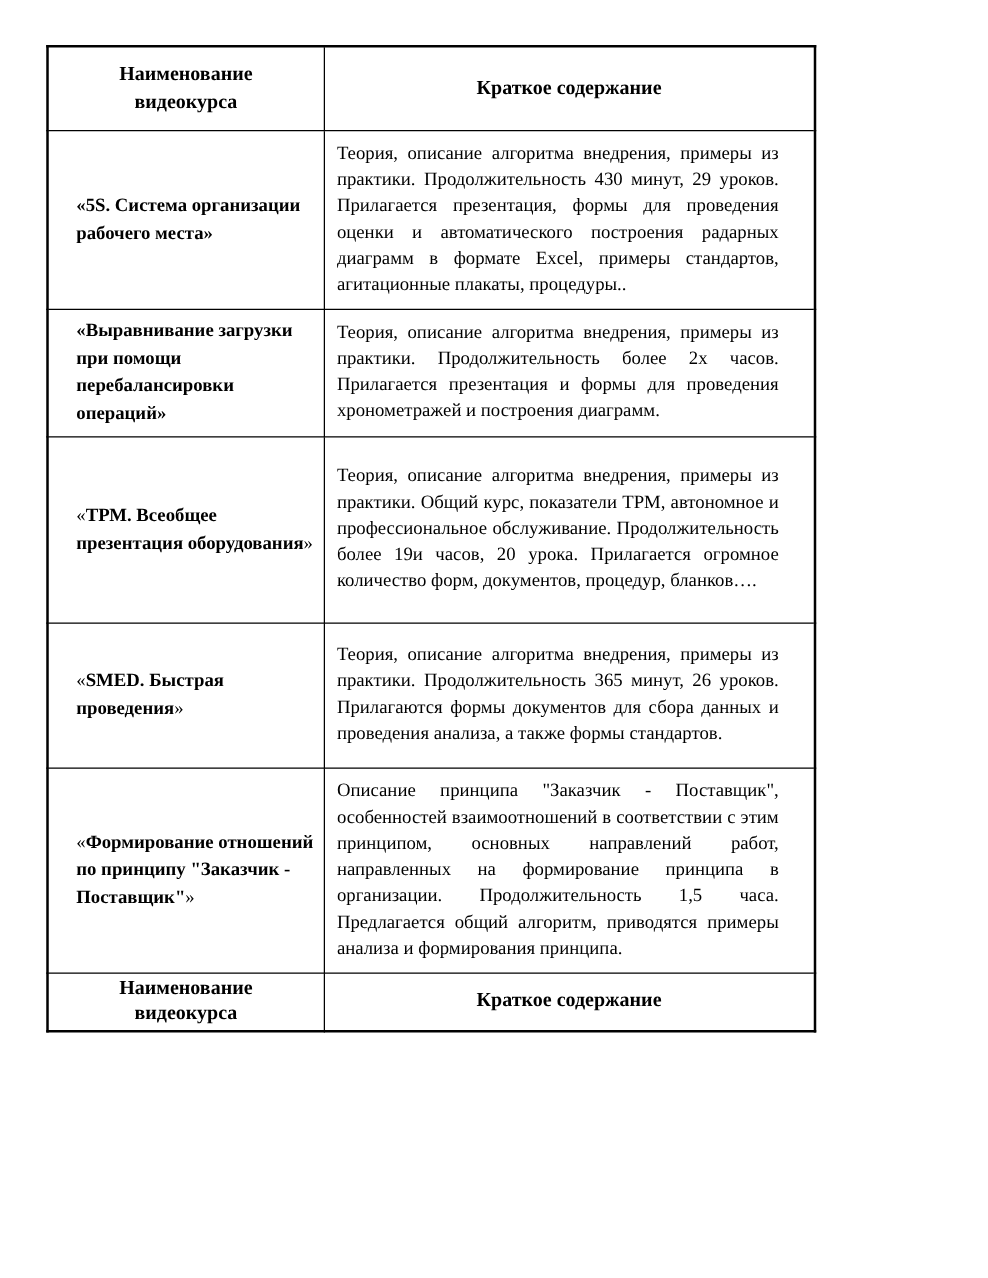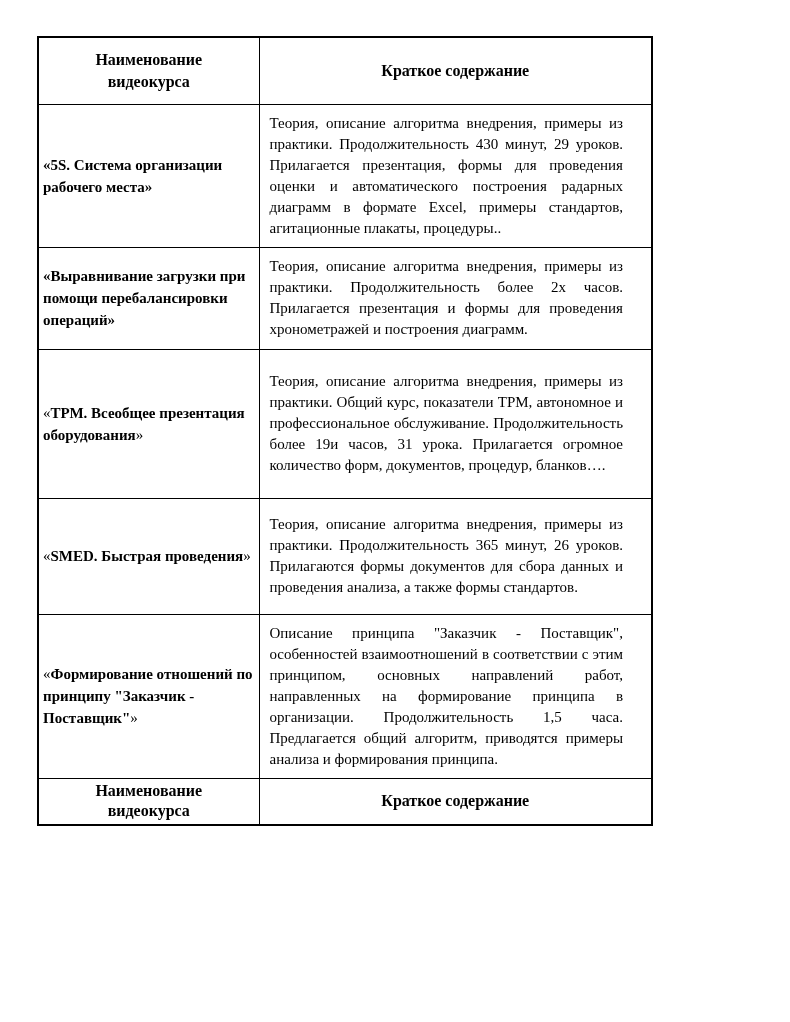--- a/index.html
+++ b/index.html
@@ -52,21 +52,21 @@
   tr.rh-header { height: 67px; }
   tr.rh-footer { height: 47px; }
   tr.rh-footer th.head-cell { line-height: 20px; padding: 1px; }
   tr.rh-0 { height: 140px; }
   tr.rh-1 { height: 102px; margin-left: 36px; }
   tr.rh-2 { height: 149px; }
   tr.rh-3 { height: 116px; }
   tr.rh-4 { height: 154px; }
 
   td.name-cell {
-    padding: 2px 2px 2px 4px;
+    padding: 2px 2px 2px 22px;
   }
   .course-name {
     margin: 0;
     font-size: 15px;
     font-weight: bold;
     line-height: 22px;
     text-align: left;
   }
   .course-name[data-qstyle="normal"] .quote {
     font-weight: 400;
@@ -117,21 +117,21 @@
           <td class="summary-cell">
             <p class="summary-text">Теория, описание алгоритма внедрения, примеры из практики. Продолжительность более 2х часов. Прилагается презентация и формы для проведения хронометражей и построения диаграмм.</p>
           </td>
         </tr>
 
         <tr class="rh-2">
           <td class="name-cell">
             <p class="course-name" data-qstyle="normal"><span class="quote">«</span><span>ТРМ. Всеобщее презентация оборудования</span><span class="quote">»</span></p>
           </td>
           <td class="summary-cell">
-            <p class="summary-text">Теория, описание алгоритма внедрения, примеры из практики. Общий курс, показатели ТРМ, автономное и профессиональное обслуживание. Продолжительность более 19и часов, 31 урока. Прилагается огромное количество форм, документов, процедур, бланков….</p>
+            <p class="summary-text">Теория, описание алгоритма внедрения, примеры из практики. Общий курс, показатели ТРМ, автономное и профессиональное обслуживание. Продолжительность более 19и часов, 20 урока. Прилагается огромное количество форм, документов, процедур, бланков….</p>
           </td>
         </tr>
 
         <tr class="rh-3">
           <td class="name-cell">
             <p class="course-name" data-qstyle="normal"><span class="quote">«</span><span>SMED. Быстрая проведения</span><span class="quote">»</span></p>
           </td>
           <td class="summary-cell">
             <p class="summary-text">Теория, описание алгоритма внедрения, примеры из практики. Продолжительность 365 минут, 26 уроков. Прилагаются формы документов для сбора данных и проведения анализа, а также формы стандартов.</p>
           </td>

